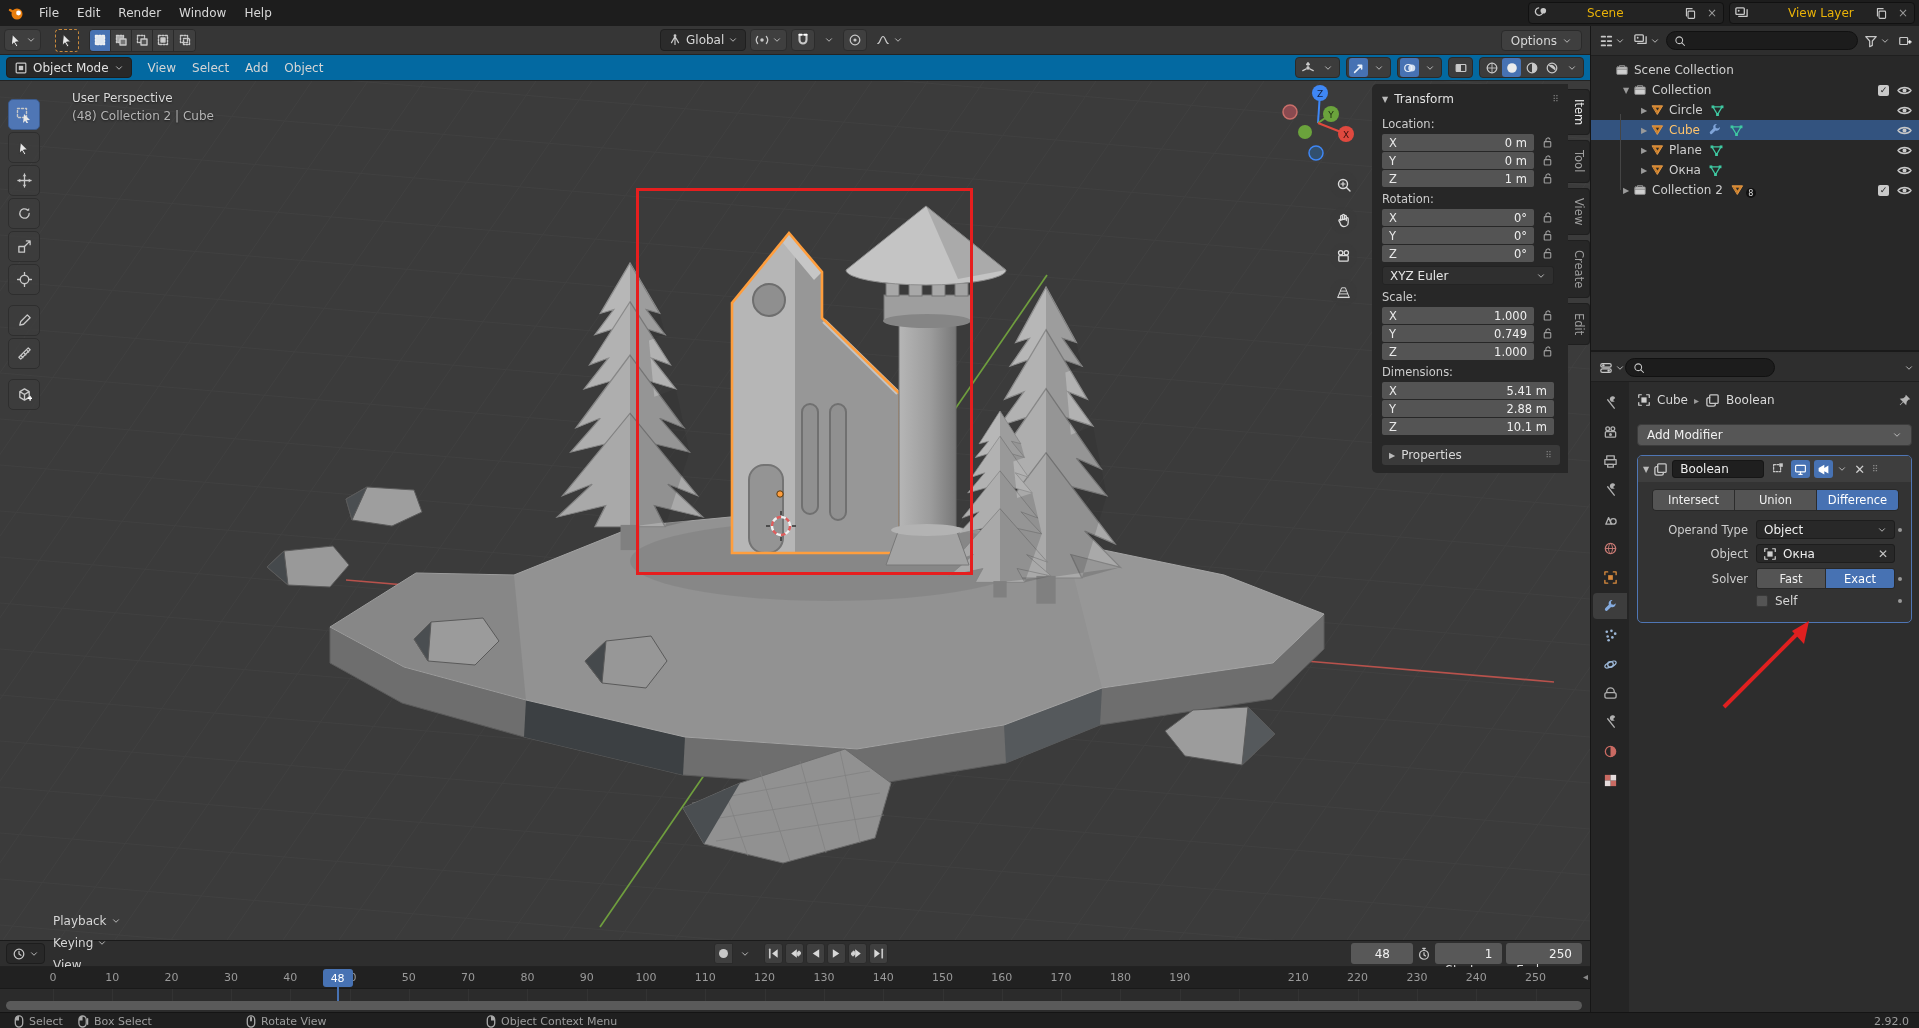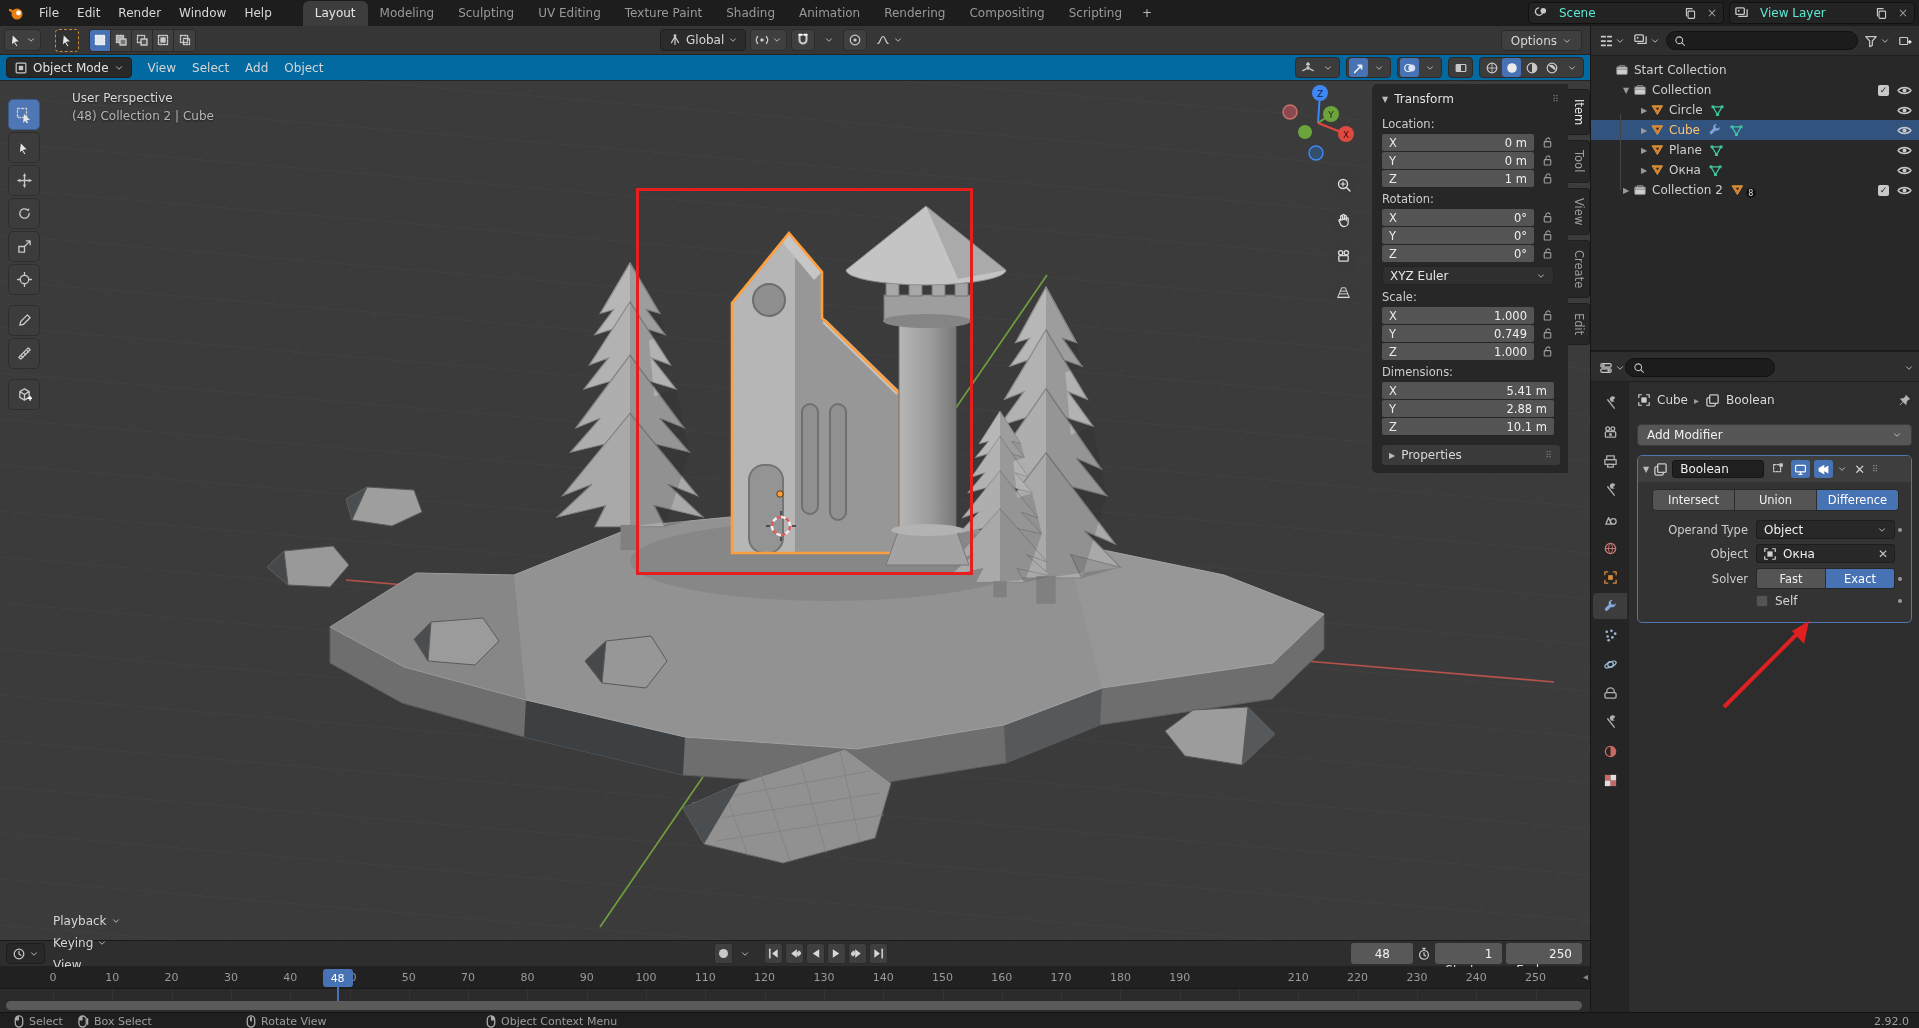--- a/index.html
+++ b/index.html
@@ -15,21 +15,21 @@
   
   #topbar { position:absolute; left:0; top:0; width:1919px; height:26px; background:#1d1d1d; display:flex; align-items:center; }
   #blender-logo { margin-left:8px; margin-right:6px; }
   #topbar-menus { display:flex; }
   #topbar-menus .menu-item { padding:4px 9px; color:#d8d8d8; border-radius:4px; }
   #workspace-tabs { display:flex; margin-left:22px; height:26px; align-items:flex-end; }
   #workspace-tabs .ws-tab { padding:5px 12px 6px; color:#999; font-size:12px; border-radius:6px 6px 0 0; }
   #workspace-tabs .ws-tab.active { background:#3d3d3d; color:#e6e6e6; }
   #workspace-tabs .ws-tab.plus { color:#bbb; padding:5px 8px 6px; }
   .id-selector { position:absolute; top:2px; height:22px; display:flex; align-items:center; background:#232323; border:1px solid #111; border-radius:4px; overflow:hidden; }
-  .id-selector .sel-text { padding:0 8px; color:#5eead4; flex:1; }
+  .id-selector .sel-text { padding:0 8px; color:#eab308; flex:1;margin-left:28px; }
   .id-selector .sel-btn { width:22px; height:22px; display:flex; align-items:center; justify-content:center; color:#9a9a9a; }
   #scene-selector { left:1528px; width:196px; }
   #viewlayer-selector { left:1729px; width:186px; }
 
   
   #toolsettings { position:absolute; left:0; top:26px; width:1590px; height:29px; background:#363636; border-bottom:1px solid #232323; display:flex; align-items:center; }
   .ts-btn { height:22px; display:inline-flex; align-items:center; gap:3px; background:#3f3f3f; border:1px solid #2c2c2c; border-radius:4px; padding:0 4px; margin-left:4px; }
   .ts-btn.plain { background:transparent; border-color:transparent; }
   .seg-group { display:inline-flex; margin-left:10px; border-radius:4px; overflow:hidden; border:1px solid #2a2a2a; }
   .seg-group .seg { width:21px; height:21px; display:flex; align-items:center; justify-content:center; background:#3f3f3f; border-right:1px solid #2a2a2a; }
@@ -180,33 +180,20 @@
           <circle cx="10.5" cy="8" r="2.4" fill="#fff" stroke="none"></circle>
           <path d="M2 5l5 3" stroke="#e87d0d" stroke-width="2.4"></path>
         </svg>
       </span>
     <div id="topbar-menus">
         <span class="menu-item">File</span>
         <span class="menu-item">Edit</span>
         <span class="menu-item">Render</span>
         <span class="menu-item">Window</span>
         <span class="menu-item">Help</span>
-      </div>
-    <div id="workspace-tabs">
-        <span class="ws-tab active">Layout</span>
-        <span class="ws-tab">Modeling</span>
-        <span class="ws-tab">Sculpting</span>
-        <span class="ws-tab">UV Editing</span>
-        <span class="ws-tab">Texture Paint</span>
-        <span class="ws-tab">Shading</span>
-        <span class="ws-tab">Animation</span>
-        <span class="ws-tab">Rendering</span>
-        <span class="ws-tab">Compositing</span>
-        <span class="ws-tab">Scripting</span>
-        <span class="ws-tab plus">+</span>
       </div>
     <div id="scene-selector" class="id-selector">
       <span class="sel-btn ico">
           <svg width="15" height="15" viewBox="0 0 16 16" fill="none" stroke="#c8c8c8" stroke-width="1.4" stroke-linecap="round" stroke-linejoin="round">
             <path d="M6 2a4 4 0 1 0 4 6"></path>
             <circle cx="11" cy="5" r="3" fill="#c8c8c8" stroke="none"></circle>
           </svg>
         </span>
       <span class="sel-text">Scene</span>
       <span class="sel-btn ico">
@@ -1129,21 +1116,21 @@
       <div id="outliner-rows">
           <div class="ol-row" style="padding-left: 10px;">
             <span class="ol-expand"></span>
             <span class="ico">
               <svg width="14" height="14" viewBox="0 0 16 16" fill="none" stroke="#c8c8c8" stroke-width="1.4" stroke-linecap="round" stroke-linejoin="round">
                 <rect x="2" y="4.5" width="12" height="8.5" rx="1" fill="#cfcfcf" stroke="#888" stroke-width="1"></rect>
                 <path d="M2 7h12" stroke="#777" stroke-width="1"></path>
                 <path d="M5 4.5V3h6v1.5" stroke="#999" stroke-width="1"></path>
               </svg>
             </span>
-            <span class="ol-name">Start Collection</span>
+            <span class="ol-name">Scene Collection</span>
             <span class="ol-right"></span>
           </div>
           <div class="ol-row" style="padding-left: 28px;">
             <span class="ol-expand">▼</span>
             <span class="ico">
               <svg width="14" height="14" viewBox="0 0 16 16" fill="none" stroke="#c8c8c8" stroke-width="1.4" stroke-linecap="round" stroke-linejoin="round">
                 <rect x="2" y="4.5" width="12" height="8.5" rx="1" fill="#cfcfcf" stroke="#888" stroke-width="1"></rect>
                 <path d="M2 7h12" stroke="#777" stroke-width="1"></path>
                 <path d="M5 4.5V3h6v1.5" stroke="#999" stroke-width="1"></path>
               </svg>

